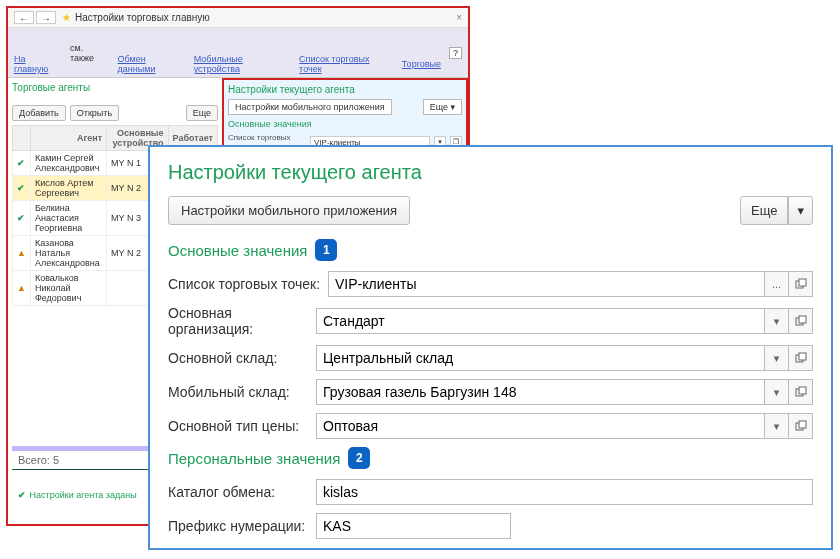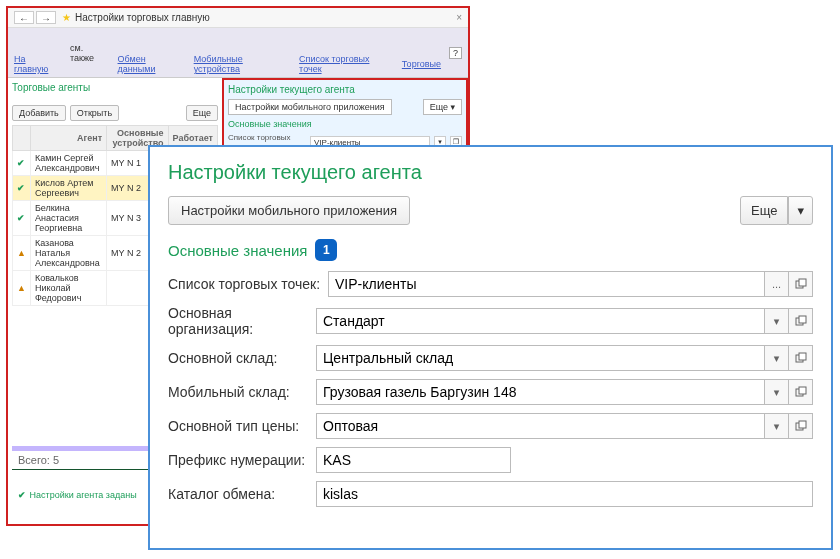--- a/index.html
+++ b/index.html
@@ -261,27 +261,31 @@
       <span class="fg-ctl">▾</span>
       <span class="fg-ctl">
           <svg class="open-icon" viewBox="0 0 12 12">
             <rect x="1" y="3" width="7" height="7" fill="none" stroke="#666"></rect>
             <rect x="4" y="1" width="7" height="7" fill="#fff" stroke="#666"></rect>
           </svg>
         </span>
     </div>
   </div>
 
+  <div class="fg-section" style="margin-top:6px">
+    <span>Персональные значения</span>
+    <span class="badge">2</span>
+  </div>
+
+  <div class="fg-row w2">
+    <span class="fg-lbl">Каталог обмена:</span>
+    <div class="fg-input-wrap">
+      <input class="fg-input" value="kislas" style="">
+    </div>
+  </div>
 
   <div class="fg-row w2 short">
     <span class="fg-lbl">Префикс нумерации:</span>
     <div class="fg-input-wrap">
       <input class="fg-input" value="KAS" style="">
     </div>
   </div>
-
-  <div class="fg-row w2">
-    <span class="fg-lbl">Каталог обмена:</span>
-    <div class="fg-input-wrap">
-      <input class="fg-input" value="kislas" style="">
-    </div>
-  </div>
 </div>
 
 </body></html>

